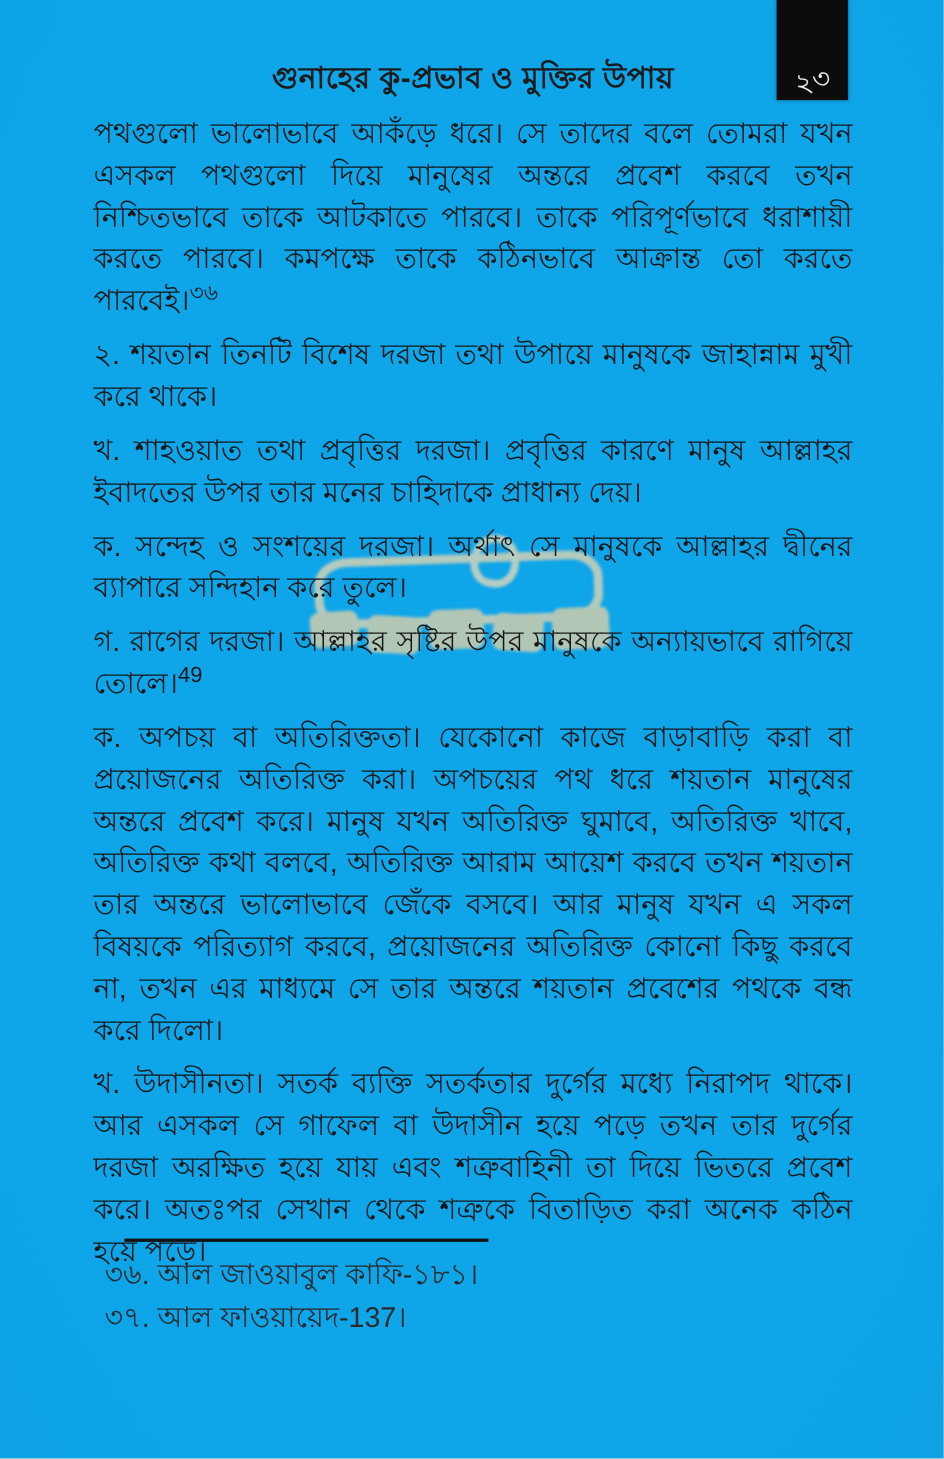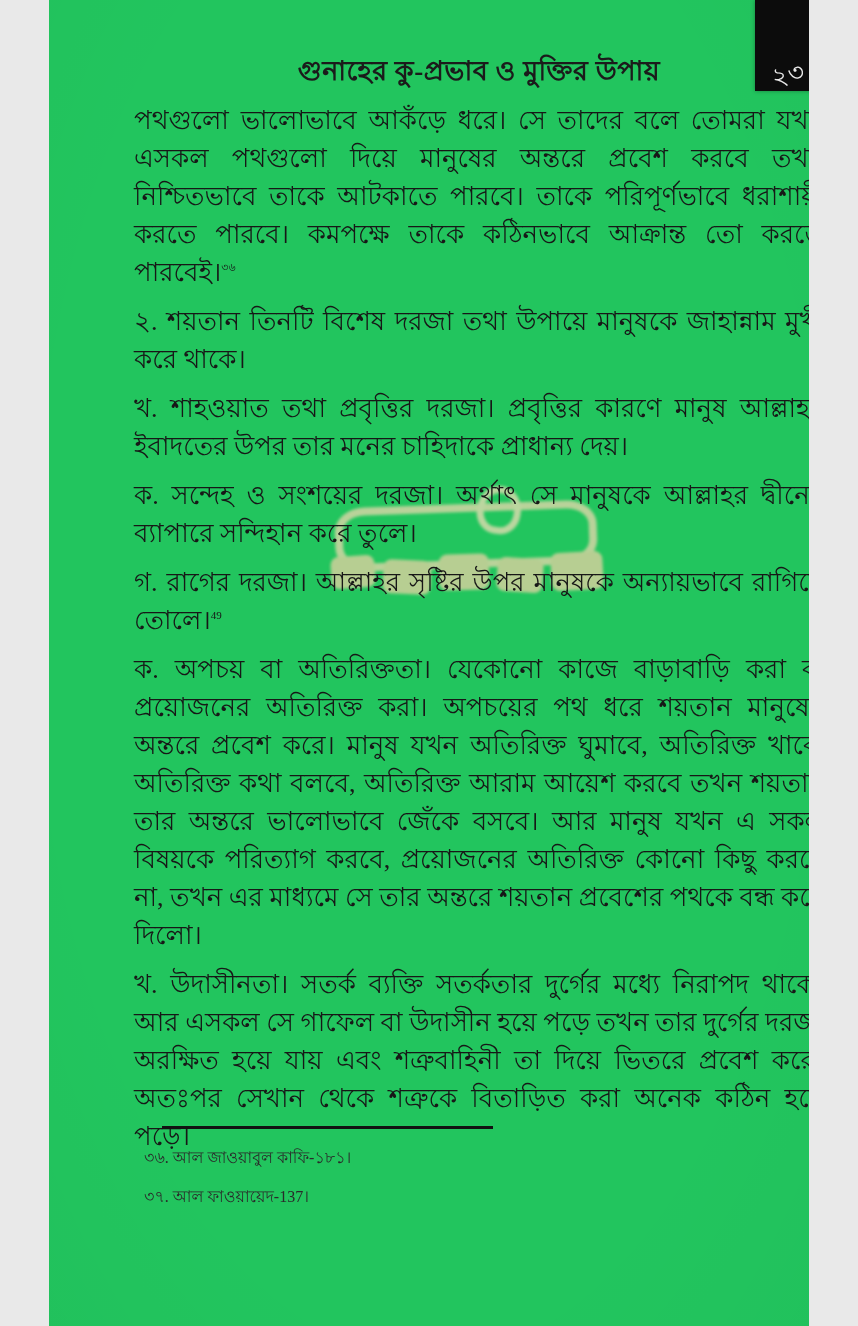--- a/index.html
+++ b/index.html
@@ -1,23 +1,23 @@
 <!DOCTYPE html>
 <html><head>
 <meta charset="utf-8">
 <style>
   html, body { margin: 0; padding: 0; background: #e9e9e9; }
   .page {
     position: relative;
-    width: 760px;
+    width: 858px;
     height: 1326px;
     margin: 0 auto;
-    background: #22c55e;
+    background: #0ea5e9;
     overflow: hidden;
-    font-family: Liberation Serif, serif;
+    font-family: Liberation Sans, sans-serif;
     color: #171717;
   }
   
   .page::after {
     content: "";
     position: absolute; inset: 0;
     pointer-events: none;
     background: radial-gradient(ellipse at 50% 45%, rgba(255,255,255,0) 70%, rgba(0,0,0,0.02) 100%);
   }
 
@@ -58,21 +58,21 @@
     left: 85px;
     width: 690px;
     font-size: 26px;
     line-height: 38px;
     text-align: justify;
   }
   .body-text p {
     margin: 0 0 11px 0;
   }
   .footnote-ref {
-    font-size: 11px;
+    font-size: 20px;
     line-height: 0;
     vertical-align: super;
   }
 
   
   .watermark {
     position: absolute;
     top: 492px;
     left: 278px;
     width: 300px;
@@ -109,21 +109,21 @@
   .wm-b4 { top: 66px; left: 170px; width: 46px; height: 34px; transform: rotate(4deg); }
   .wm-b5 { top: 60px; left: 224px; width: 52px; height: 38px; transform: rotate(-3deg); }
 
   .body-text, .footnotes, .header-title { z-index: 1; }
 
   .footnotes {
     position: absolute;
     top: 1126px;
     left: 85px;
     width: 690px;
-    font-size: 16px;
+    font-size: 26px;
     color: #2a2a2a;
   }
   .footnote-rule {
     width: 331px;
     height: 3px;
     background: #121212;
     margin: 0 0 14px 28px;
   }
   .footnote-line {
     margin: 0 0 9px 10px;

